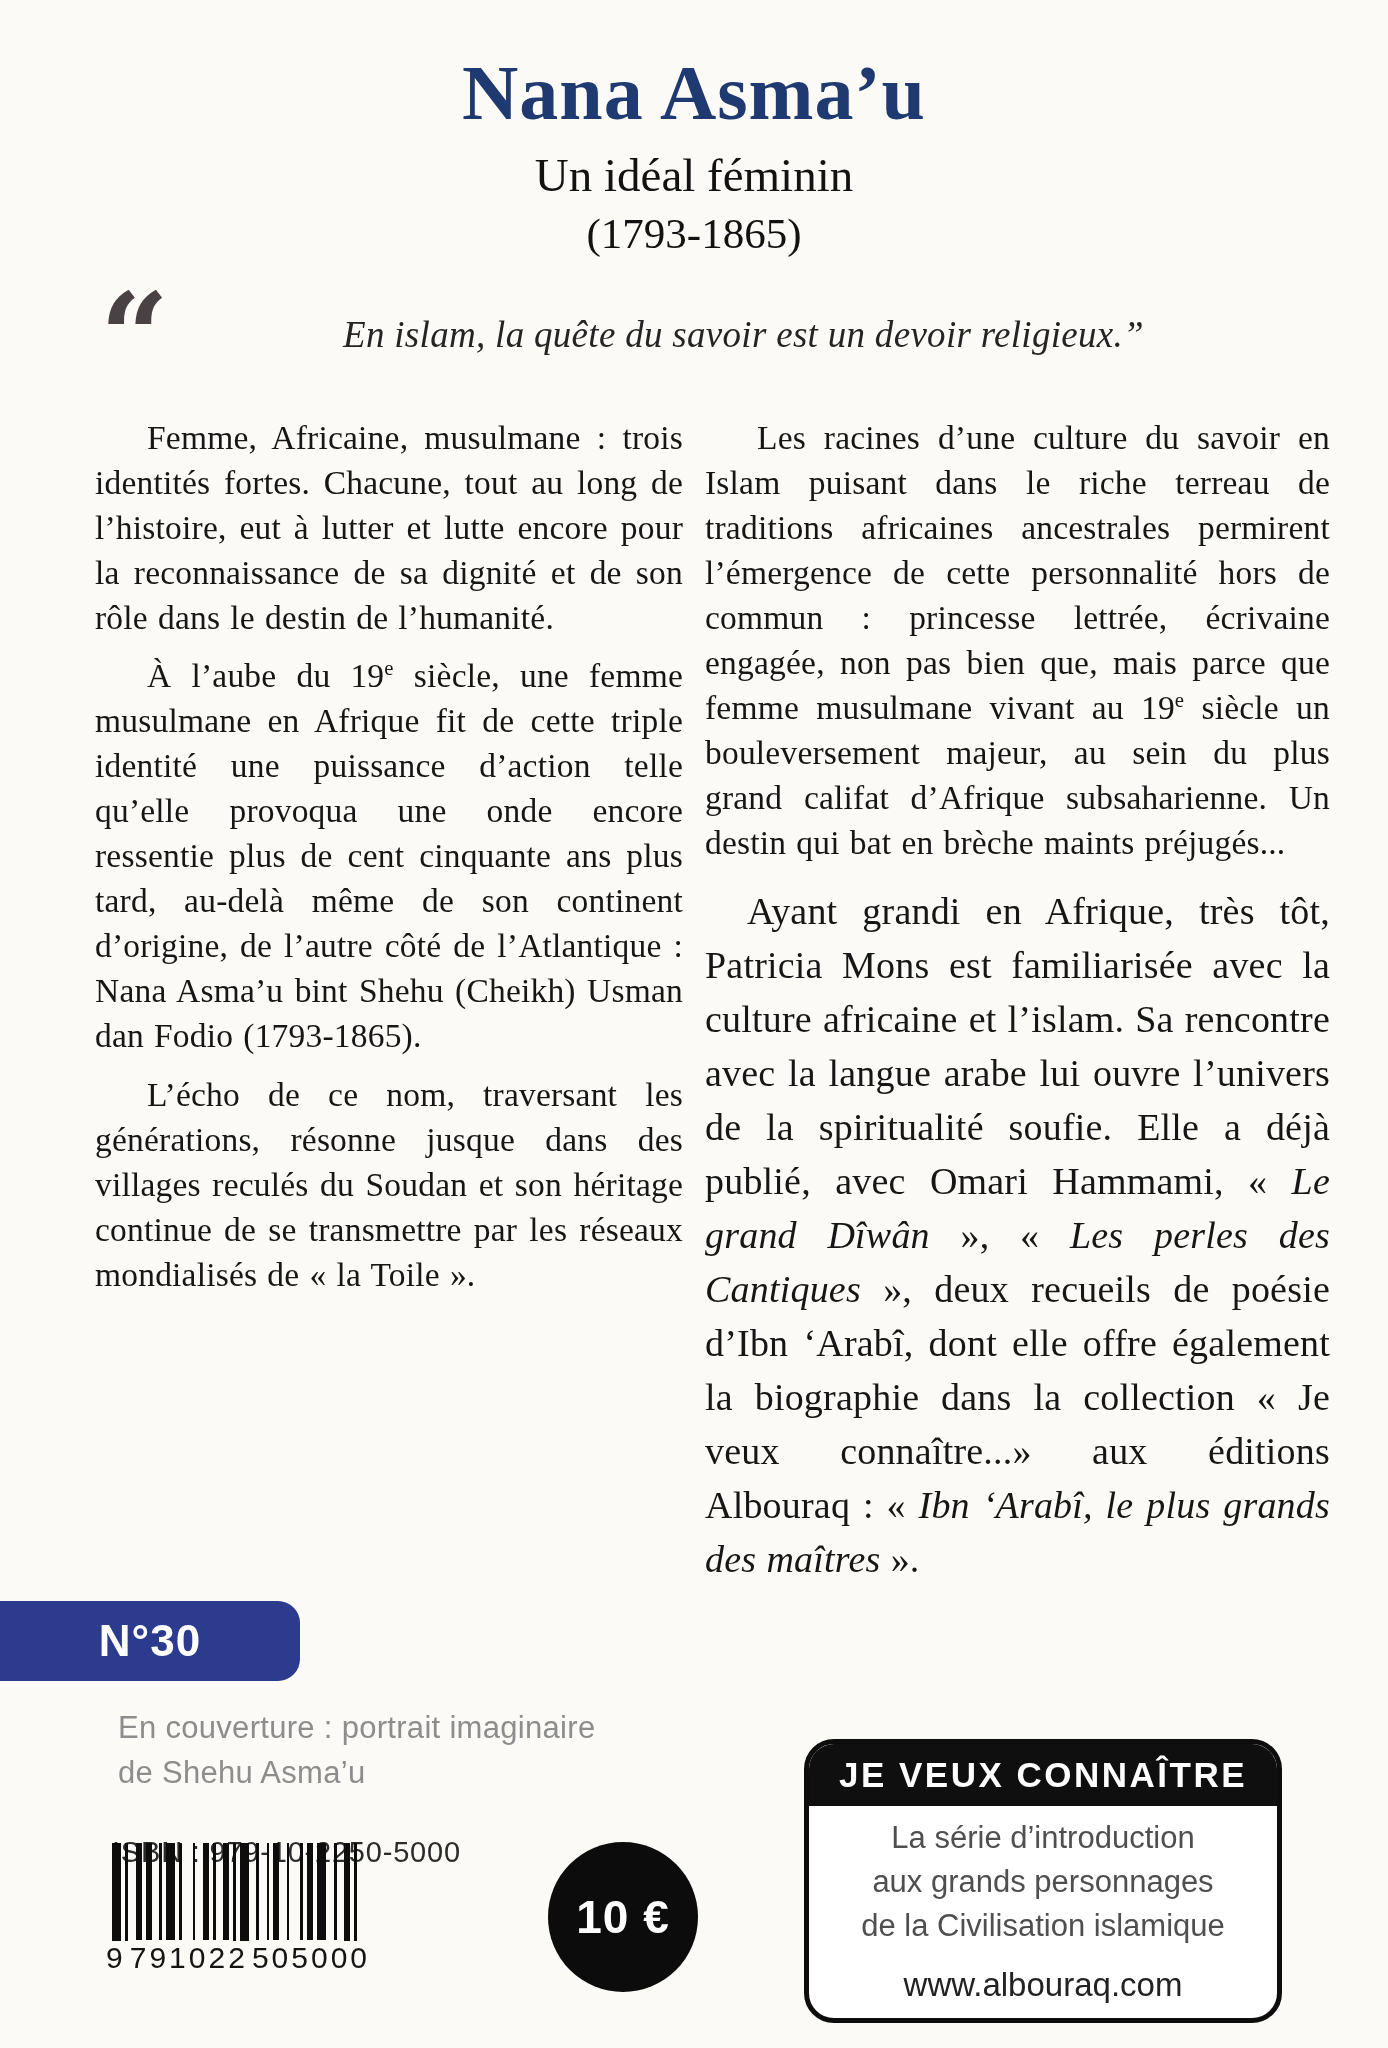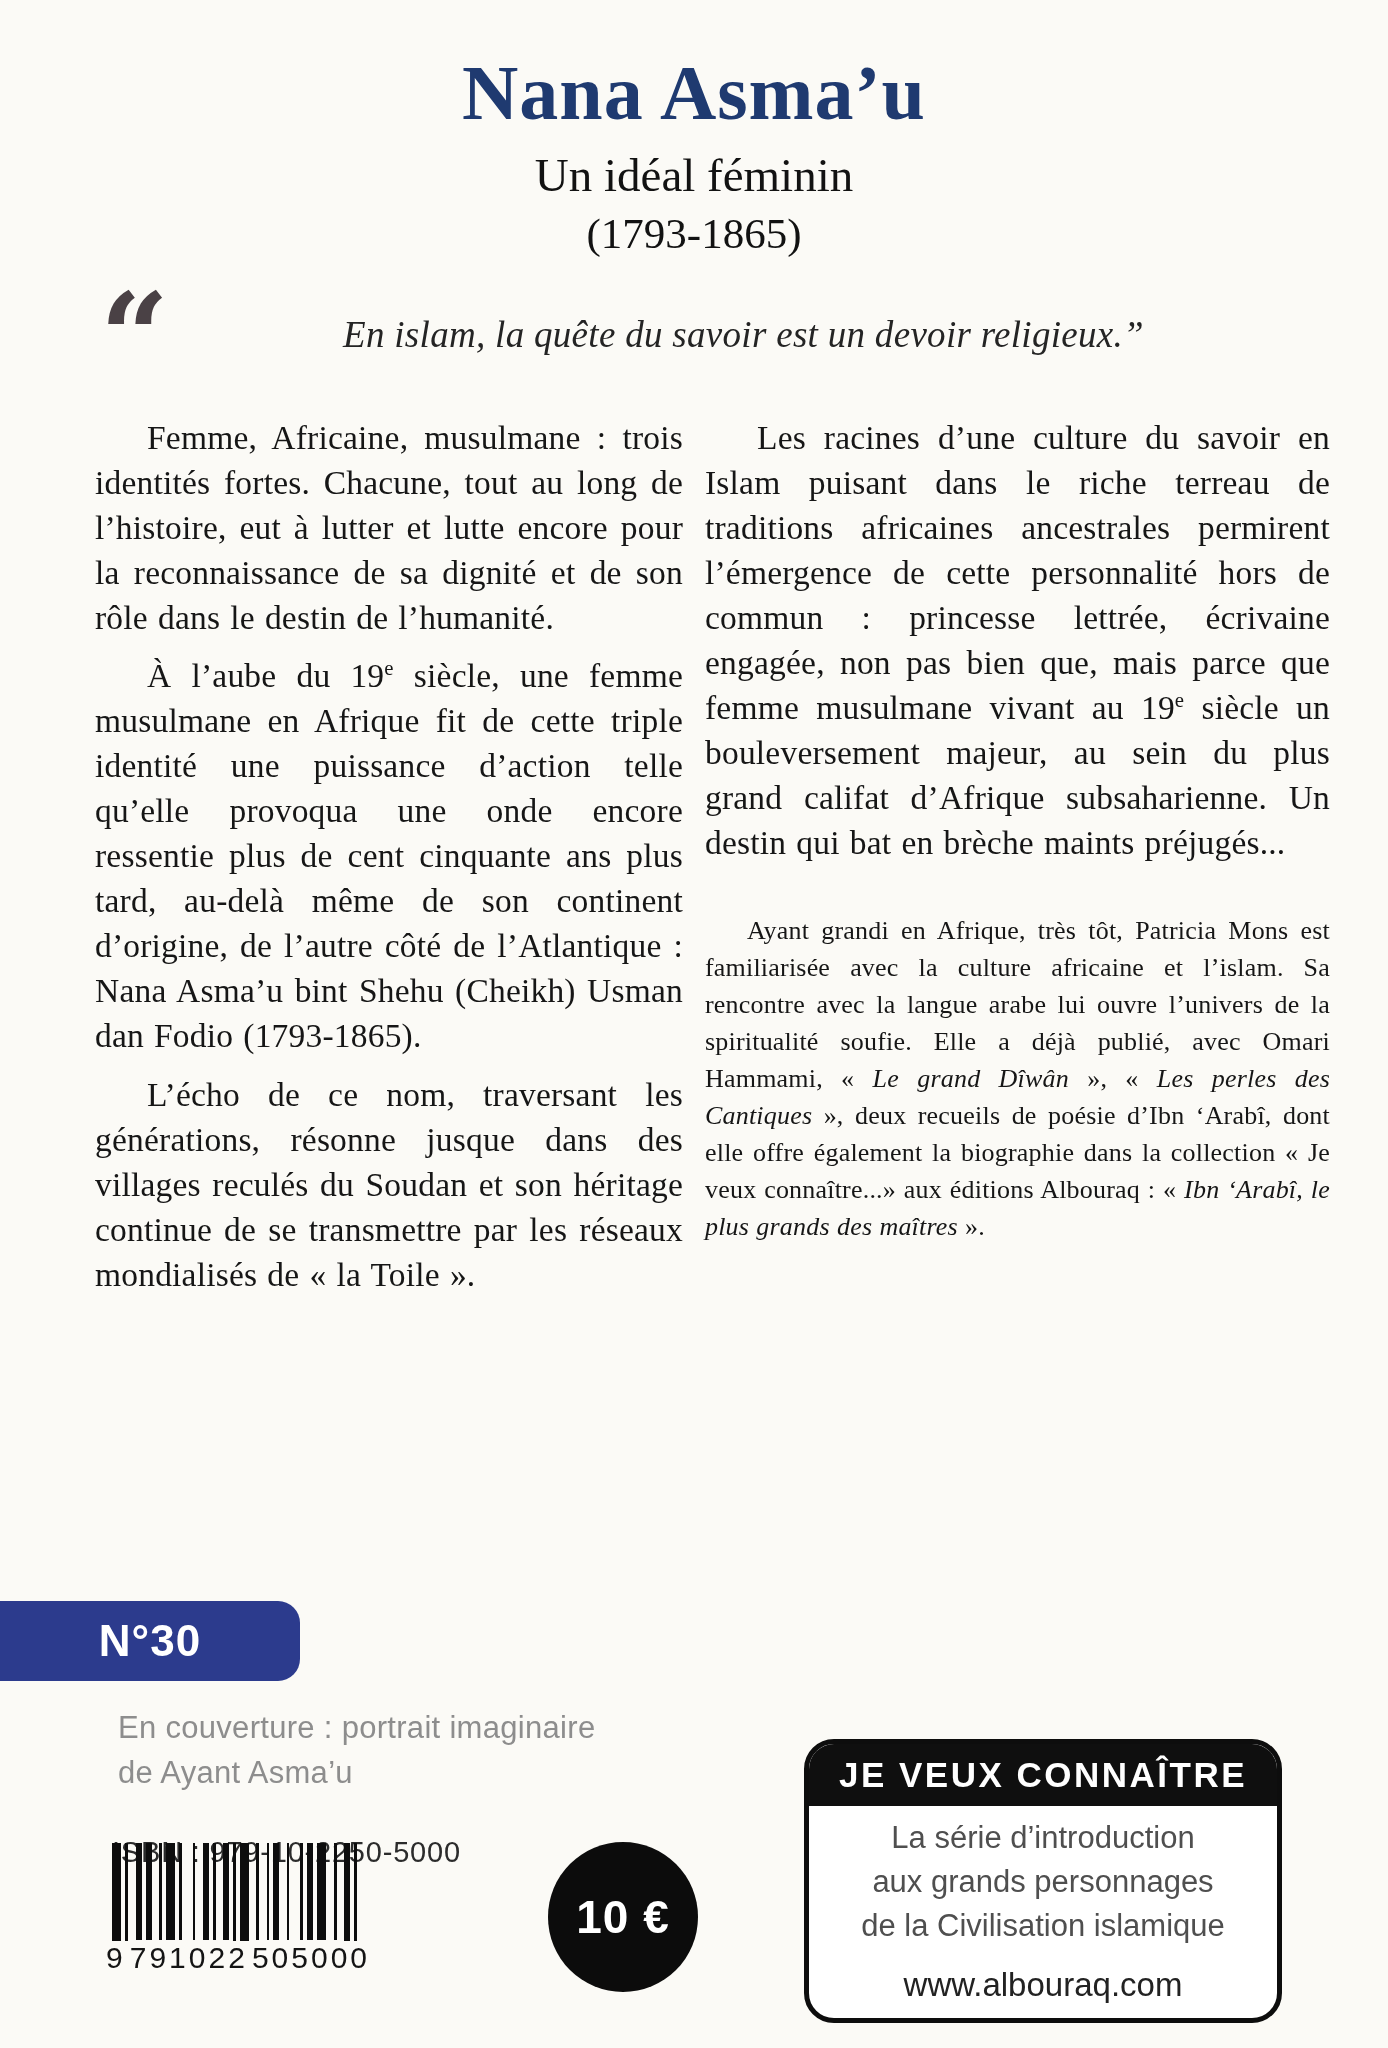--- a/index.html
+++ b/index.html
@@ -72,23 +72,23 @@
     font-size: 33.5px;
     line-height: 1.345;
     text-align: justify;
     text-indent: 52px;
     margin: 0 0 13px 0;
     letter-spacing: 0.2px;
     word-spacing: 1.5px;
     color: #161616;
   }
   .para.bio {
-    font-size: 26px;
+    font-size: 38px;
     line-height: 1.42;
-    margin-top: 48px;
+    margin-top: 20px;
     text-indent: 42px;
     word-spacing: 0.5px;
   }
   .para .it { font-style: italic; }
   .para sup { font-size: 0.62em; line-height: 0; }
   
   .series-badge {
     position: absolute;
     left: 0; top: 1601px;
     width: 300px; height: 80px;
@@ -214,21 +214,21 @@
     <div class="col-right">
         <p class="para"><span>Les racines d’une culture du savoir en Islam puisant dans le riche terreau de traditions africaines ancestrales permirent l’émergence de cette personnalité hors de commun : princesse lettrée, écrivaine engagée, non pas bien que, mais parce que femme musulmane vivant au 19</span><sup>e</sup><span> siècle un bouleversement majeur, au sein du plus grand califat d’Afrique subsaharienne. Un destin qui bat en brèche maints préjugés...</span></p>
         <p class="para bio"><span>Ayant grandi en Afrique, très tôt, Patricia Mons est familiarisée avec la culture africaine et l’islam. Sa rencontre avec la langue arabe lui ouvre l’univers de la spiritualité soufie. Elle a déjà publié, avec Omari Hammami, « </span><span class="it">Le grand Dîwân</span><span> », « </span><span class="it">Les perles des Cantiques</span><span> », deux recueils de poésie d’Ibn ‘Arabî, dont elle offre également la biographie dans la collection « Je veux connaître...» aux éditions Albouraq : « </span><span class="it">Ibn ‘Arabî, le plus grands des maîtres</span><span> ».</span></p>
       </div>
   </div>
 
   <div class="series-badge">N°30</div>
 
   <div class="cover-caption">
     <div>En couverture : portrait imaginaire</div>
-    <div>de Ayant Asma’u</div>
+    <div>de Shehu Asma’u</div>
   </div>
 
   <div class="isbn">ISBN : 979-10-2250-5000</div>
 
   <div class="barcode">
     <div class="bars" id="barcode-bars">
         <div class="bar" style="left: 0px; width: 9.48px; height: 116px;"></div>
         <div class="bar" style="left: 13.44px; width: 2.76px; height: 116px;"></div>
         <div class="bar" style="left: 23.52px; width: 6.12px; height: 97px;"></div>
         <div class="bar" style="left: 33.6px; width: 6.12px; height: 97px;"></div>

